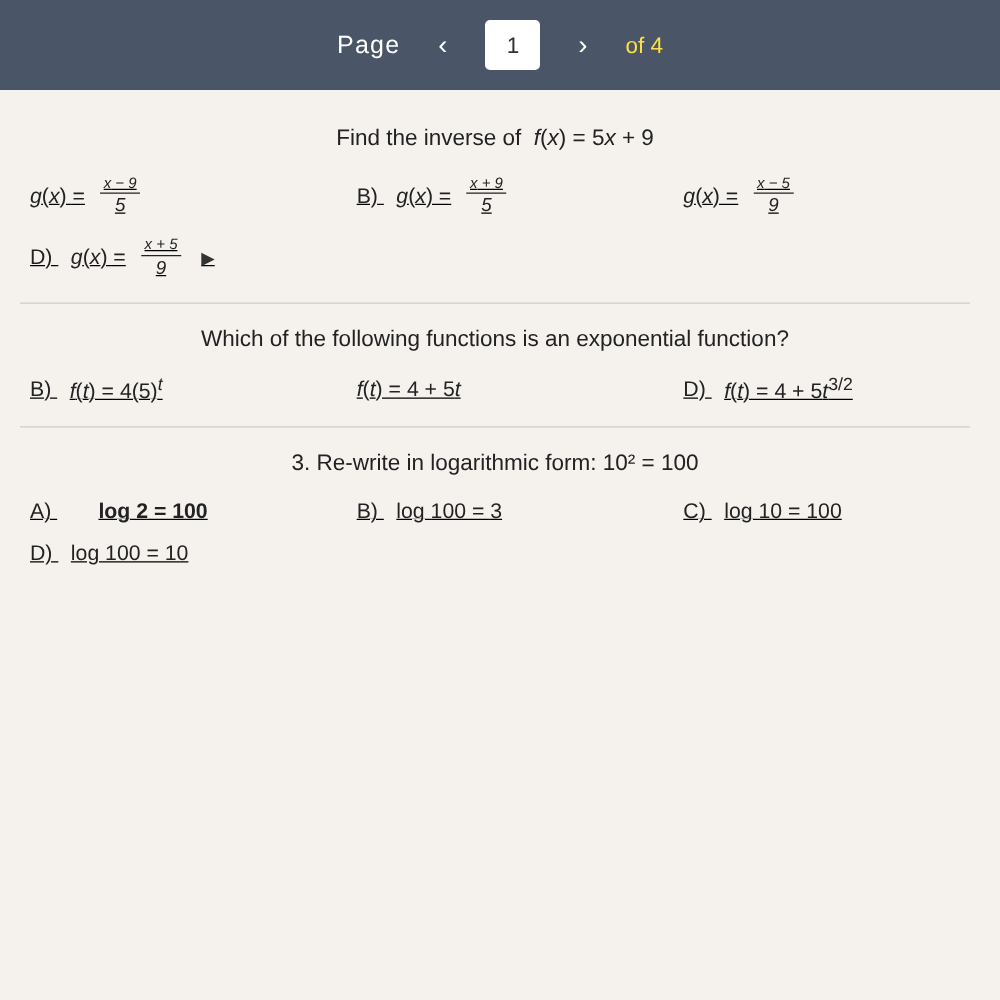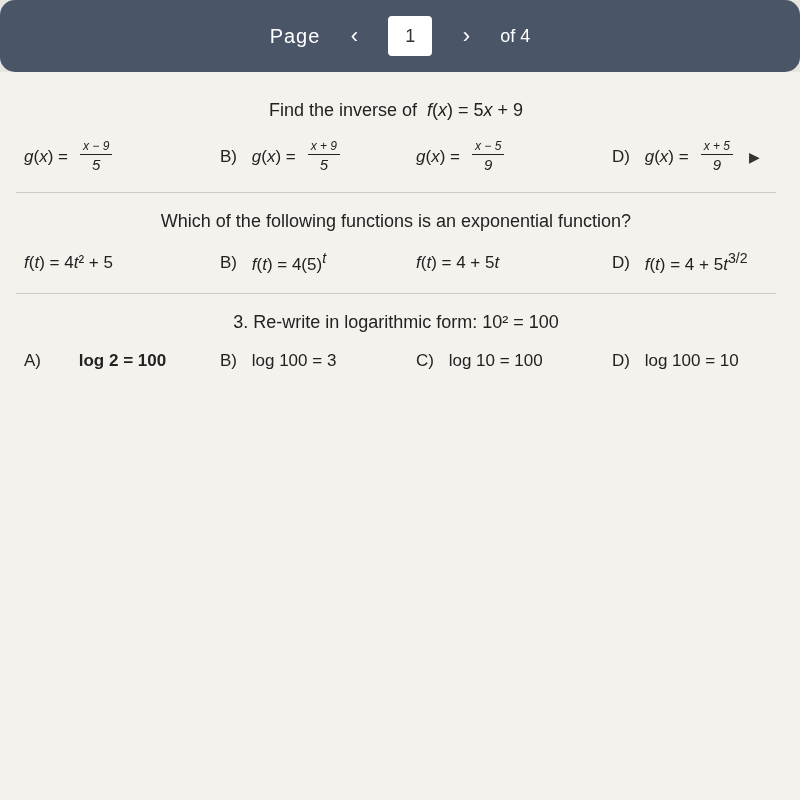--- a/index.html
+++ b/index.html
@@ -13,21 +13,20 @@
 
     
     .header-bar {
       width: 100%;
       height: 72px;
       background: #4a5568;
       display: flex;
       align-items: center;
       justify-content: center;
       gap: 16px;
-      border-radius: 15px;
     }
 
     .header-page-label {
       color: #ffffff;
       font-size: 20px;
       font-family: Arial, sans-serif;
       font-weight: normal;
       letter-spacing: 1px;
     }
 
@@ -53,21 +52,21 @@
       text-align: center;
       font-size: 18px;
       font-family: Arial, sans-serif;
       color: #333;
       display: flex;
       align-items: center;
       justify-content: center;
     }
 
     .of-total {
-      color: #ffffff;
+      color: #fde047;
       font-size: 18px;
       font-family: Arial, sans-serif;
     }
 
     
     .content {
       background: #f5f2ee;
       width: 100%;
       padding: 28px 24px 20px 16px;
       height: calc(800px - 72px);
@@ -87,23 +86,24 @@
       font-style: normal;
       text-align: center;
     }
 
     .question-text em {
       font-style: italic;
     }
 
     .options-grid {
       display: grid;
-      grid-template-columns: 1fr 1fr 1fr 1fr;
+      grid-template-columns: 1fr 1fr 1fr;
       gap: 14px 40px;
       padding: 0 8px;
+      text-decoration: underline;
     }
 
     .option {
       font-size: 17px;
       color: #222;
       display: flex;
       align-items: center;
       gap: 10px;
       font-family: Arial, sans-serif;
     }
@@ -210,23 +210,20 @@
   </div>
 
   <hr class="divider">
 
   <div class="question-block">
     <div class="question-text">
       Which of the following functions is an exponential function?
     </div>
     <div class="options-grid">
 
-      <div class="option">
-        <span><em>f</em>(<em>t</em>) = 4<em>t</em>² + 5</span>
-      </div>
 
       <div class="option">
         <span>B)&nbsp;</span>
         <span><em>f</em>(<em>t</em>) = 4(5)<sup><em>t</em></sup></span>
       </div>
 
       <div class="option">
         <span><em>f</em>(<em>t</em>) = 4 + 5<em>t</em></span>
       </div>
 

